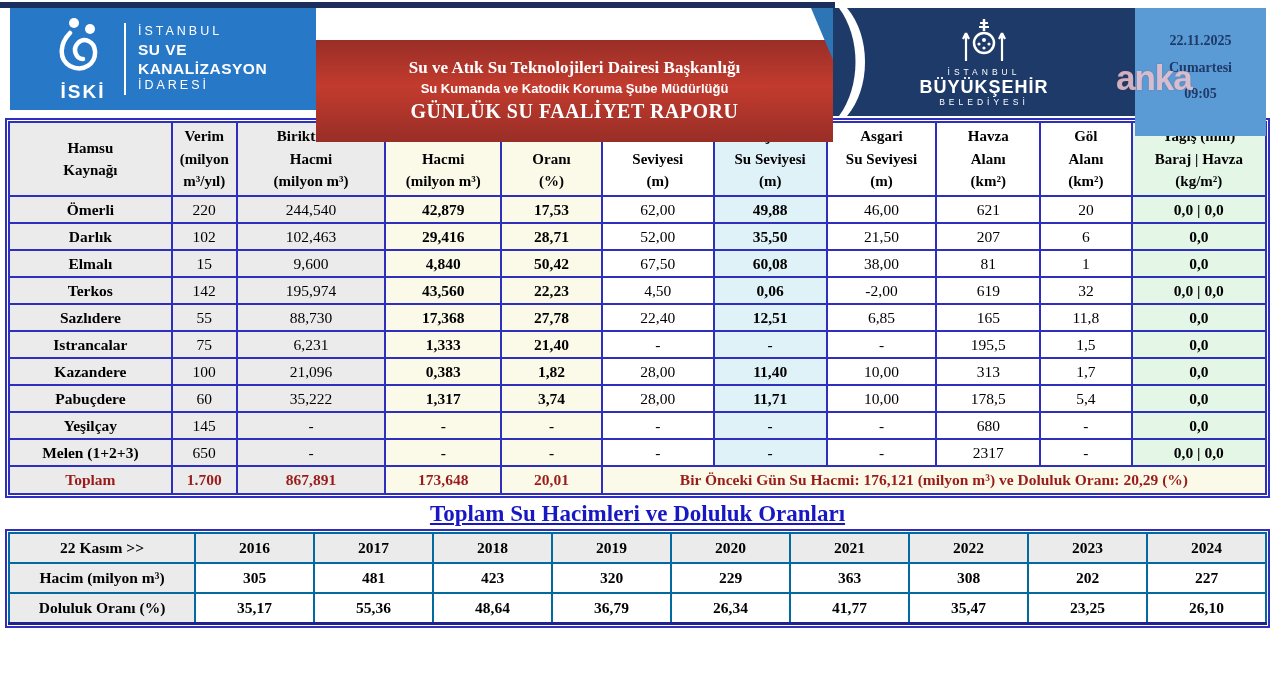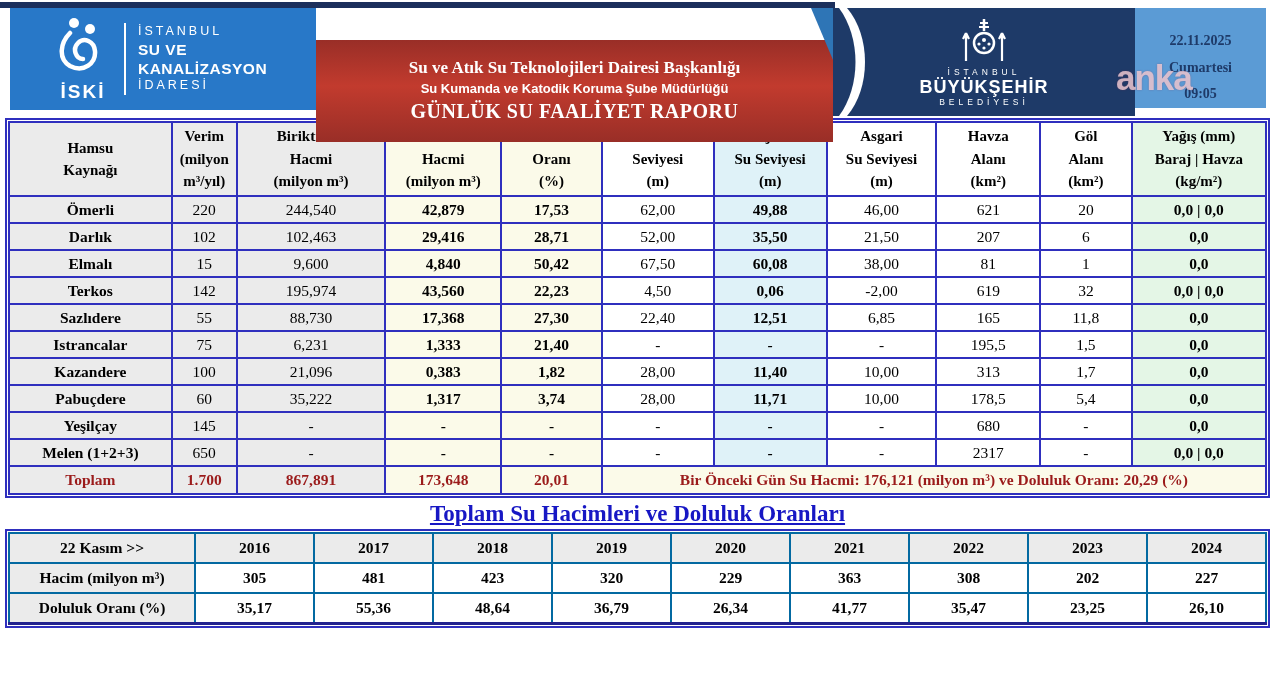--- a/index.html
+++ b/index.html
@@ -28,21 +28,21 @@
   .wedge{position:absolute;left:811px;top:6px;width:22px;height:52px;background:#2e75b6;
     clip-path:polygon(0 0,100% 0,100% 100%);z-index:2;}
 
   .navy-panel{position:absolute;left:833px;top:6px;width:302px;height:108px;background:#1e3a68;
     display:flex;flex-direction:column;justify-content:center;align-items:center;color:#fff;
     font-family:"Liberation Sans",sans-serif;overflow:hidden;}
   .swoosh{position:absolute;left:0;top:0;height:100%;width:46px;}
   .ibb-l1,.ibb-l3{font-size:8.5px;letter-spacing:4px;}
   .ibb-l2{font-size:18px;font-weight:bold;letter-spacing:1px;line-height:1.15;}
 
-  .date-box{position:absolute;left:1135px;top:6px;width:131px;height:100px;background:#5b9bd5;
+  .date-box{position:absolute;left:1135px;top:6px;width:131px;height:128px;background:#5b9bd5;
     color:#1e3a68;text-align:center;font-weight:bold;font-size:14px;box-sizing:border-box;
     padding-top:20px;line-height:1.9;}
   .watermark{position:absolute;left:1116px;top:56px;z-index:5;
     font-family:"Liberation Sans",sans-serif;font-weight:bold;font-size:35px;
     color:rgba(238,205,214,0.82);text-shadow:0 0 2px rgba(150,40,70,0.35);letter-spacing:-1px;}
 
   
   .tblwrap{margin:4px 8px 0 8px;}
   table{border-collapse:collapse;table-layout:fixed;background:#fff;}
   .main{width:1259px;outline:2px solid #2f2fbe;outline-offset:1px;}
@@ -241,21 +241,21 @@
             <td class="c-asgari">-2,00</td>
             <td class="c-havza">619</td>
             <td class="c-gol">32</td>
             <td class="c-yagis">0,0 | 0,0</td>
           </tr>
           <tr>
             <td class="c-name">Sazlıdere</td>
             <td class="c-verim">55</td>
             <td class="c-birik">88,730</td>
             <td class="c-mevcut">17,368</td>
-            <td class="c-dol">27,30</td>
+            <td class="c-dol">27,78</td>
             <td class="c-azami">22,40</td>
             <td class="c-baraj">12,51</td>
             <td class="c-asgari">6,85</td>
             <td class="c-havza">165</td>
             <td class="c-gol">11,8</td>
             <td class="c-yagis">0,0</td>
           </tr>
           <tr>
             <td class="c-name">Istrancalar</td>
             <td class="c-verim">75</td>

